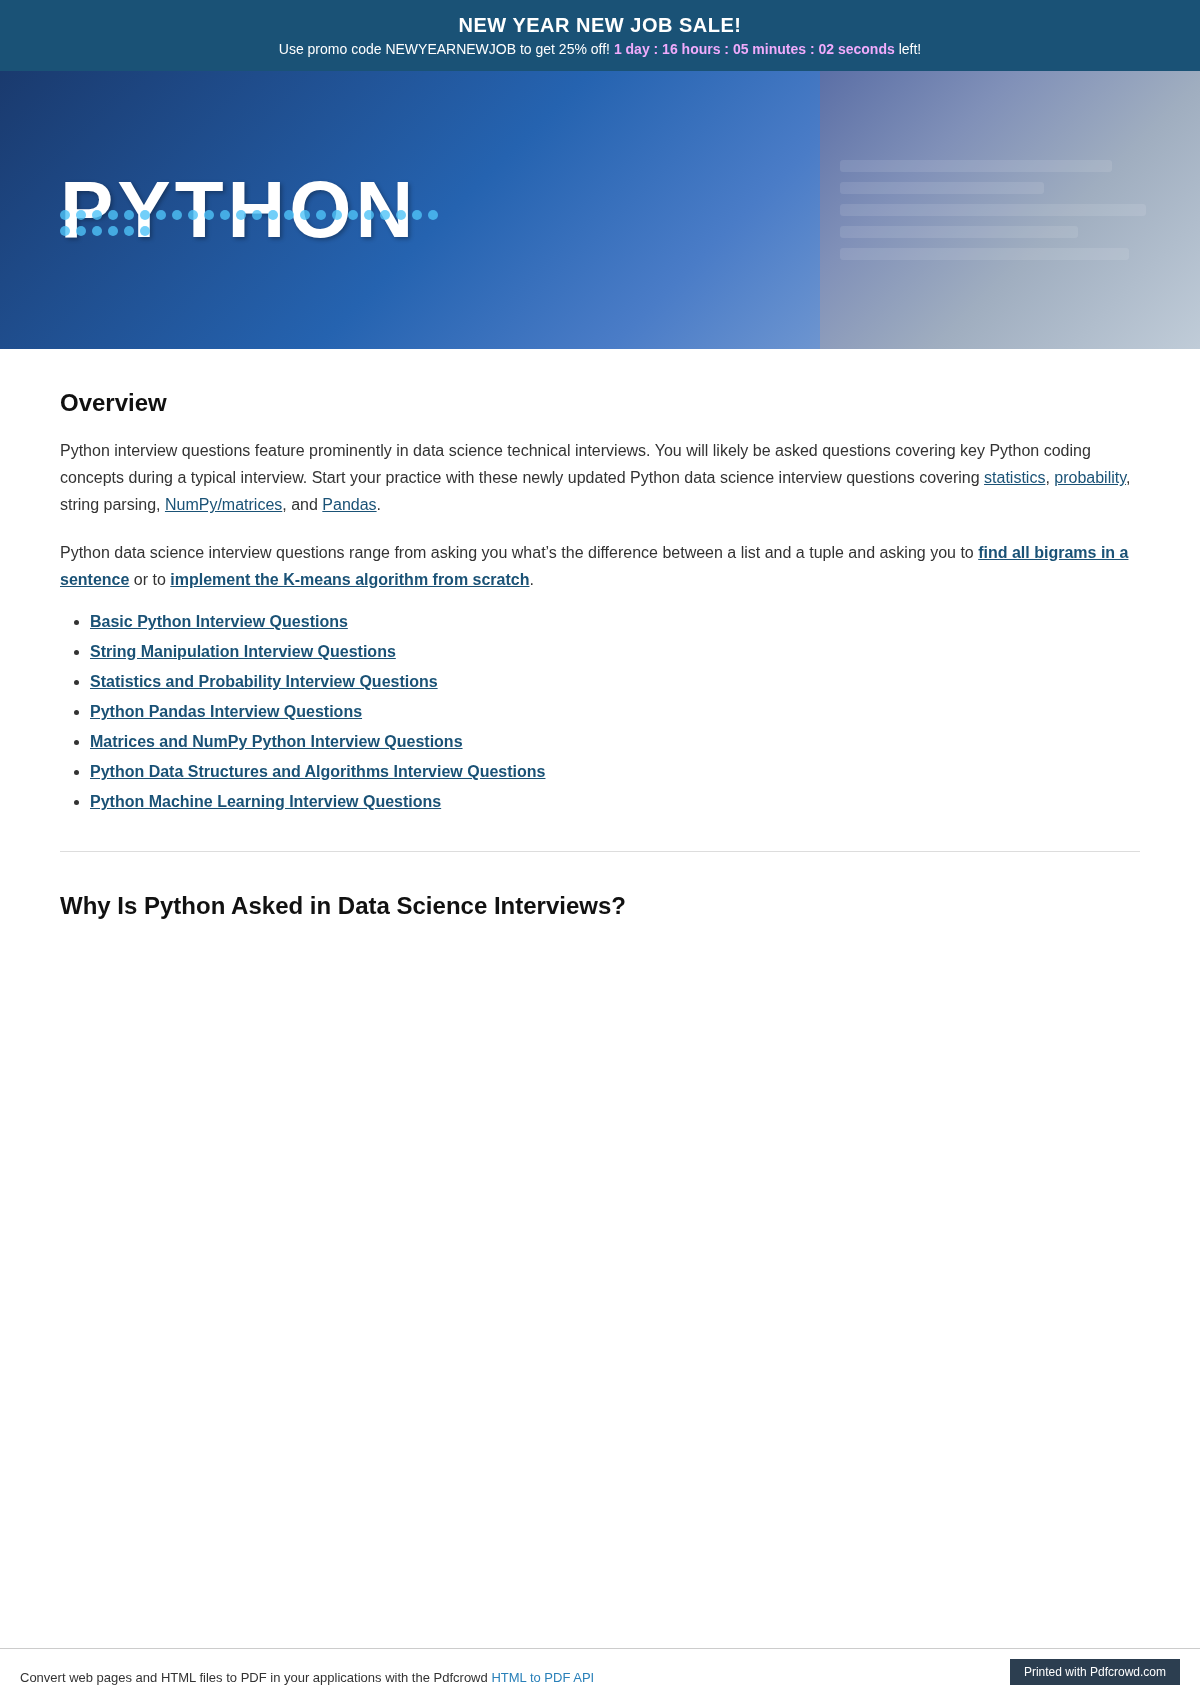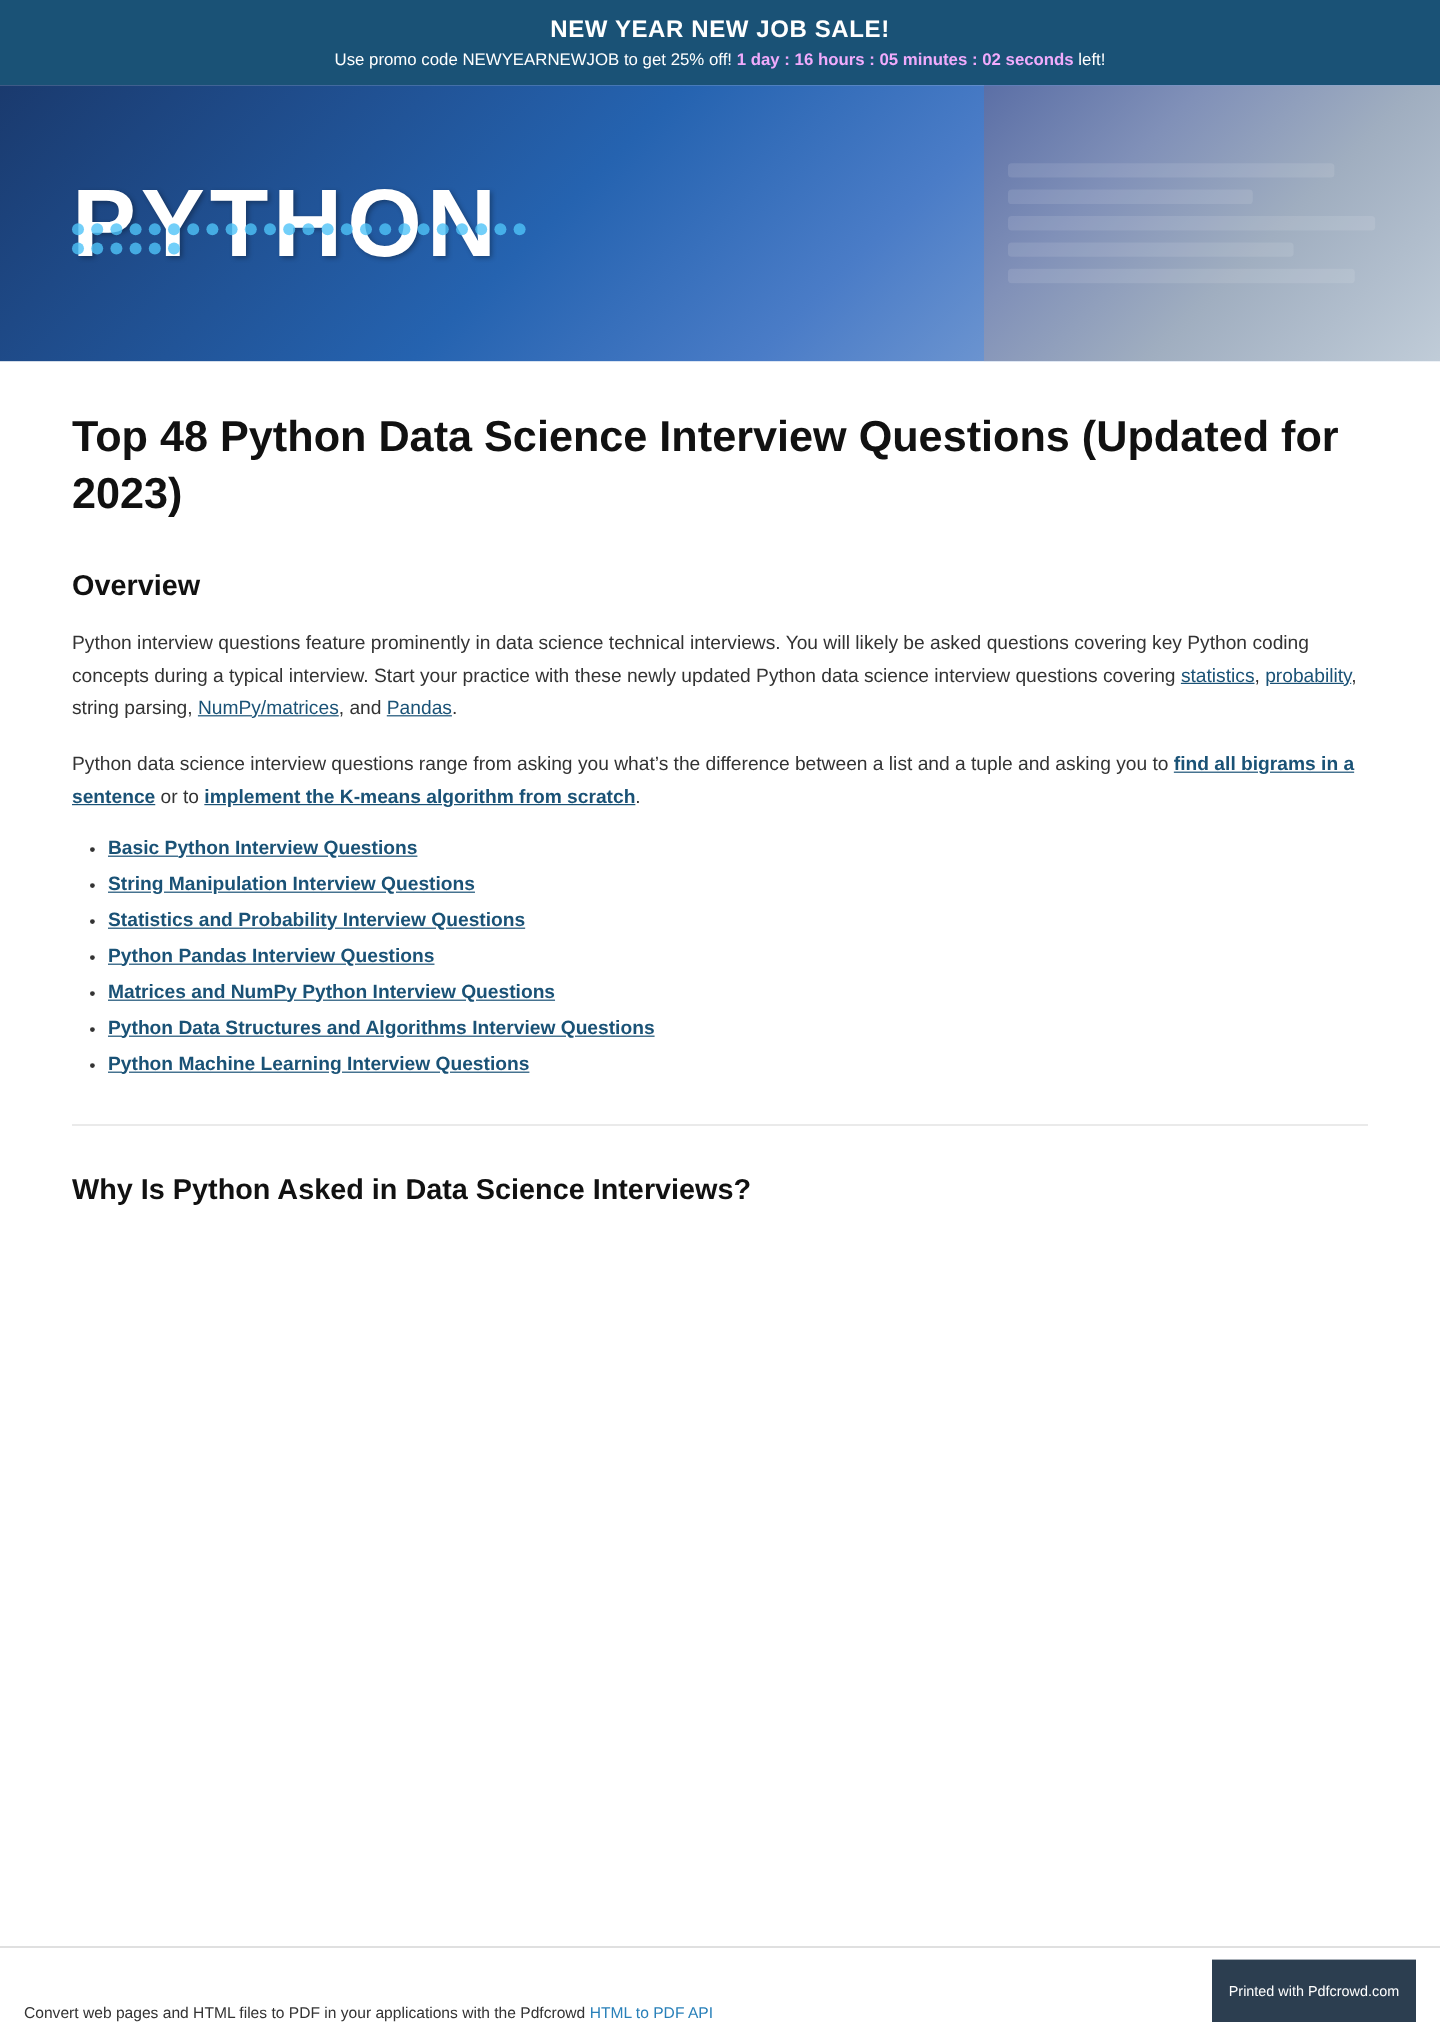--- a/index.html
+++ b/index.html
@@ -40,21 +40,21 @@
     }
 
     .banner-timer {
       color: #f0abfc;
       font-weight: bold;
     }
 
     
     .hero {
       width: 100%;
-      height: 230px;
+      height: 278px;
       background: linear-gradient(135deg, #1a3a6e 0%, #2563b0 40%, #4a7cc7 60%, #7b9fd4 80%, #b0c4de 100%);
       position: relative;
       display: flex;
       align-items: center;
       overflow: hidden;
     }
 
     .hero-python-text {
       color: #fff;
       font-size: 80px;
@@ -187,21 +187,21 @@
     }
 
     .footer-bar a {
       color: #2980b9;
       text-decoration: none;
     }
 
     .footer-bar-right {
       background: #2c3e50;
       color: #fff;
-      padding: 19px 14px;
+      padding: 6px 14px;
       font-size: 12px;
       font-family: Arial, sans-serif;
     }
 
     
     .dots-row {
       display: flex;
       gap: 6px;
       flex-wrap: wrap;
       max-width: 380px;
@@ -261,21 +261,20 @@
     <div class="hero-code-line"></div>
     <div class="hero-code-line"></div>
     <div class="hero-code-line"></div>
     <div class="hero-code-line"></div>
     <div class="hero-code-line"></div>
   </div>
 </div>
 
 <div class="main-content">
 
-  <h1 class="page-title">Top 48 Python Data Science Interview Questions (Updated for 2023)</h1>
 
   <h2 class="section-heading">Overview</h2>
 
   <p class="body-text">
     <span>Python interview questions feature prominently in data science technical interviews. You will likely be asked questions covering key Python coding concepts during a typical interview. Start your practice with these newly updated Python data science interview questions covering </span><a href="#" class="link">statistics</a><span>, </span><a href="#" class="link">probability</a><span>, string parsing, </span><a href="#" class="link">NumPy/matrices</a><span>, and </span><a href="#" class="link">Pandas</a><span>.</span>
   </p>
 
   <p class="body-text">
     <span>Python data science interview questions range from asking you what’s the difference between a list and a tuple and asking you to </span><a href="#" class="link"><strong>find all bigrams in a sentence</strong></a><span> or to </span><a href="#" class="link"><strong>implement the K-means algorithm from scratch</strong></a><span>.</span>
   </p>

